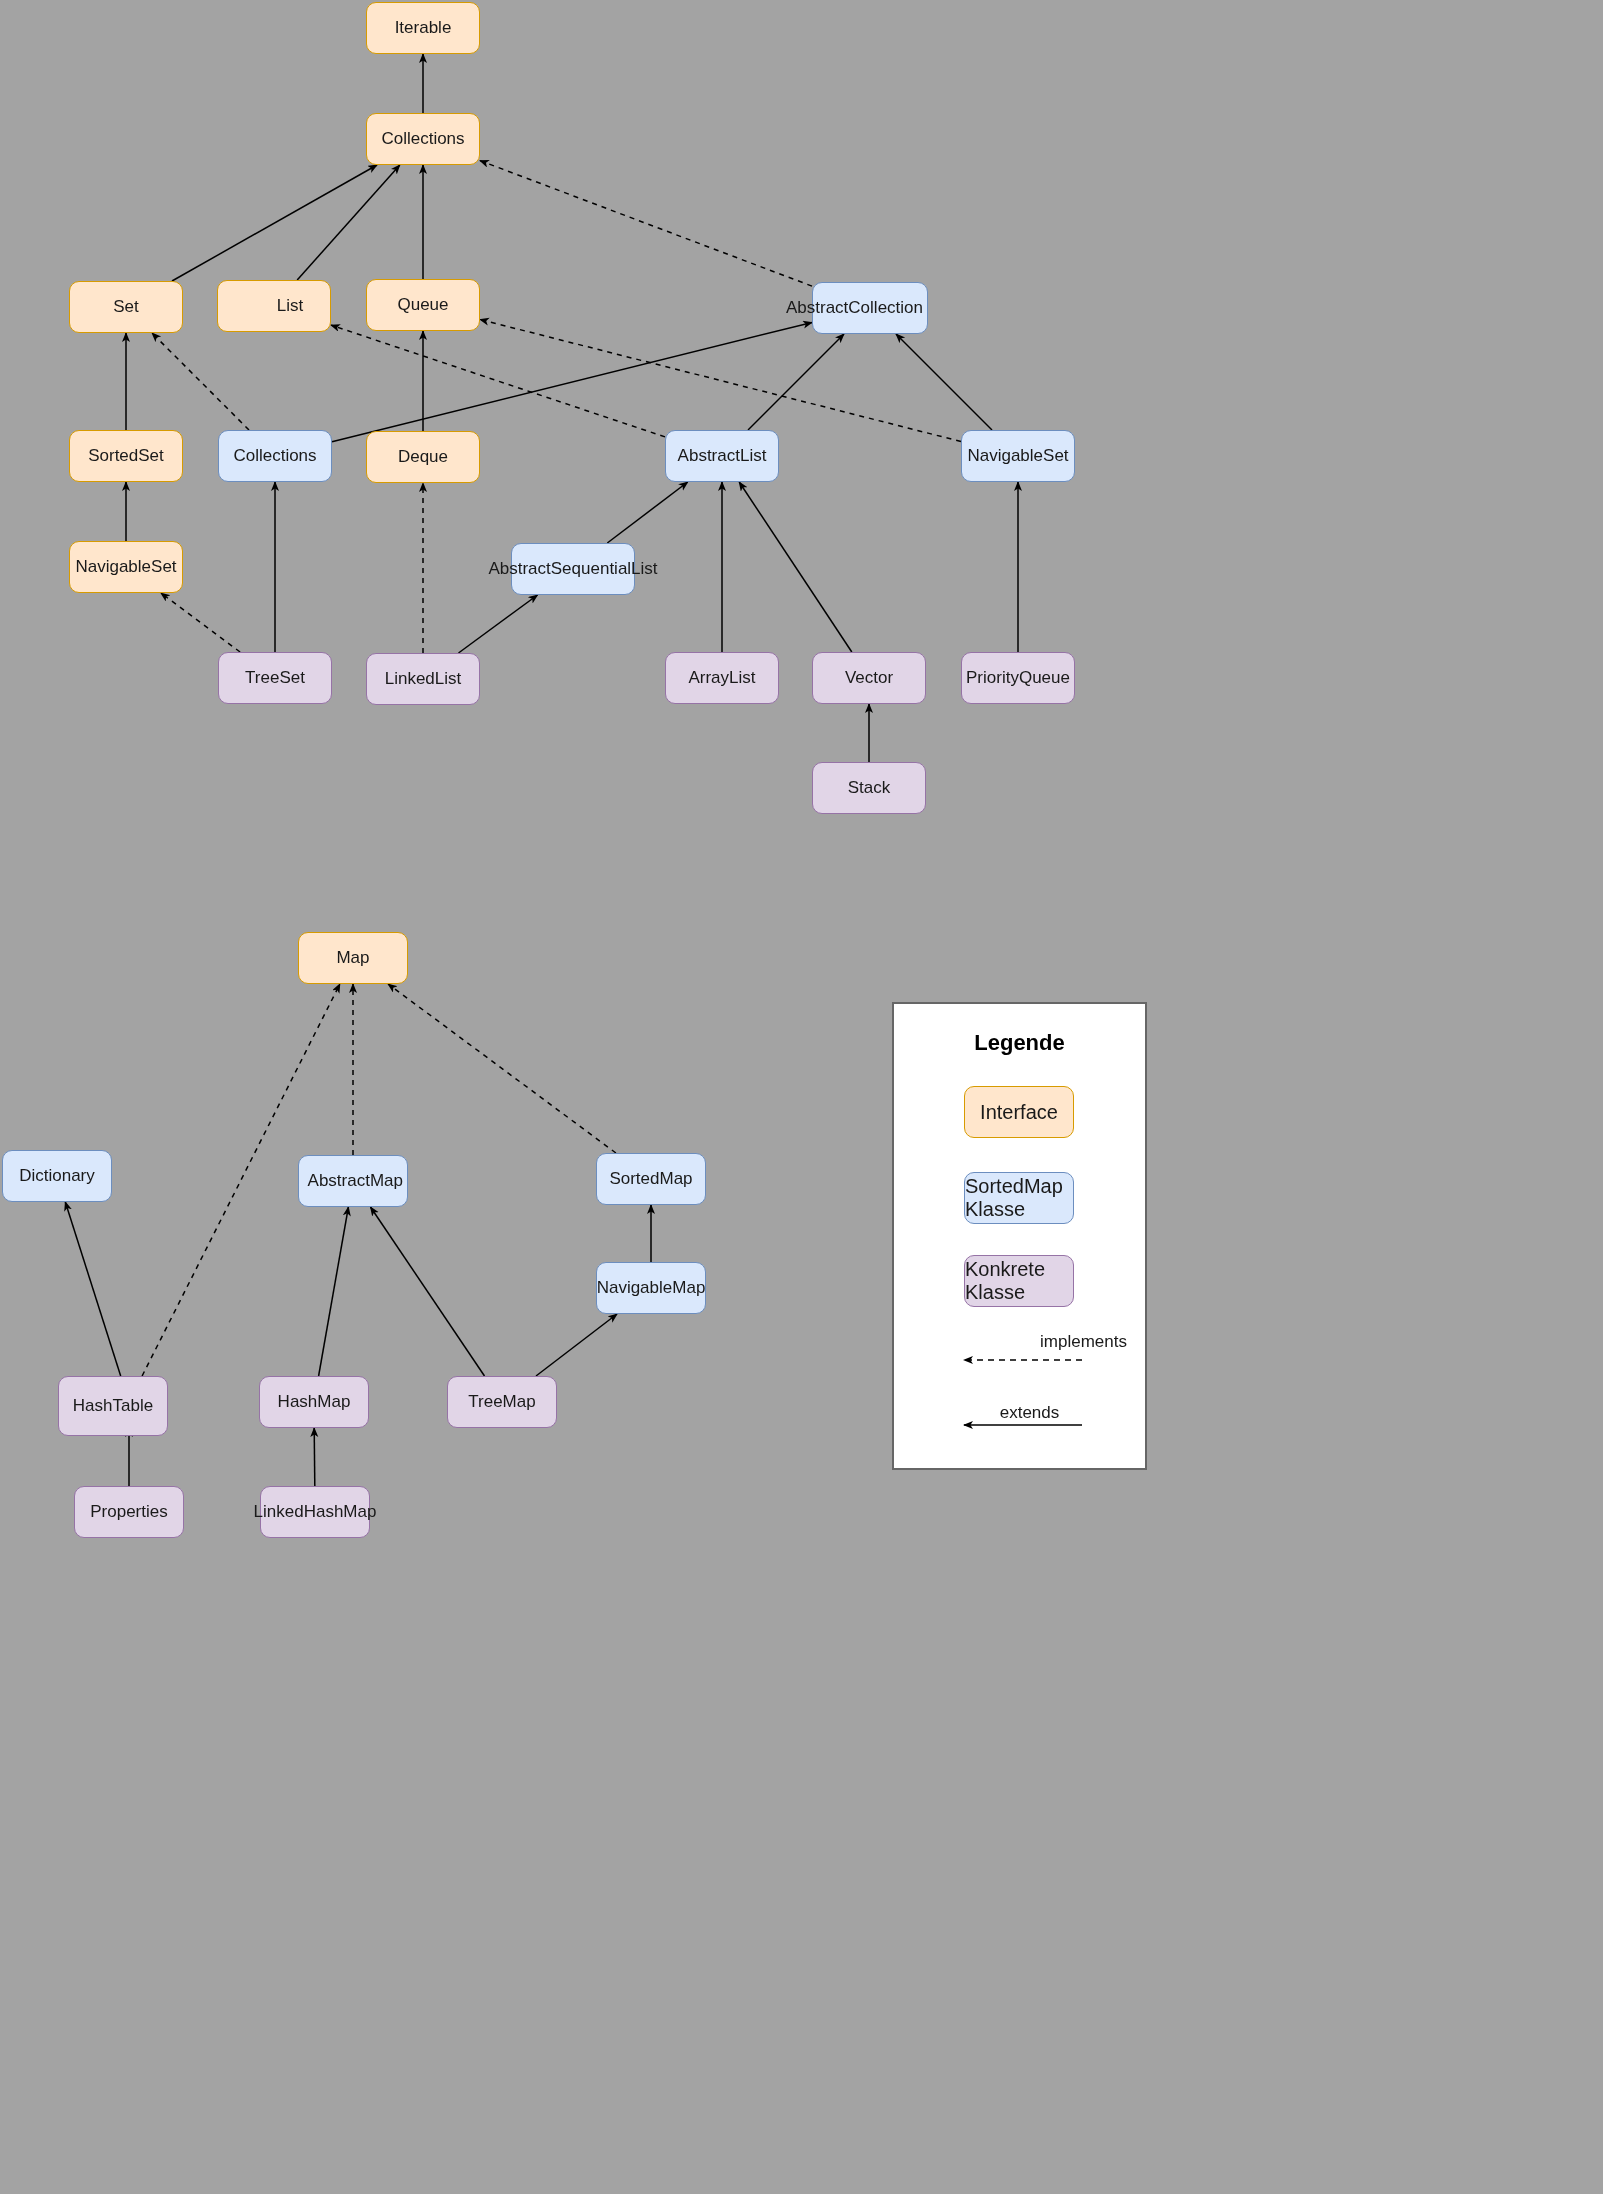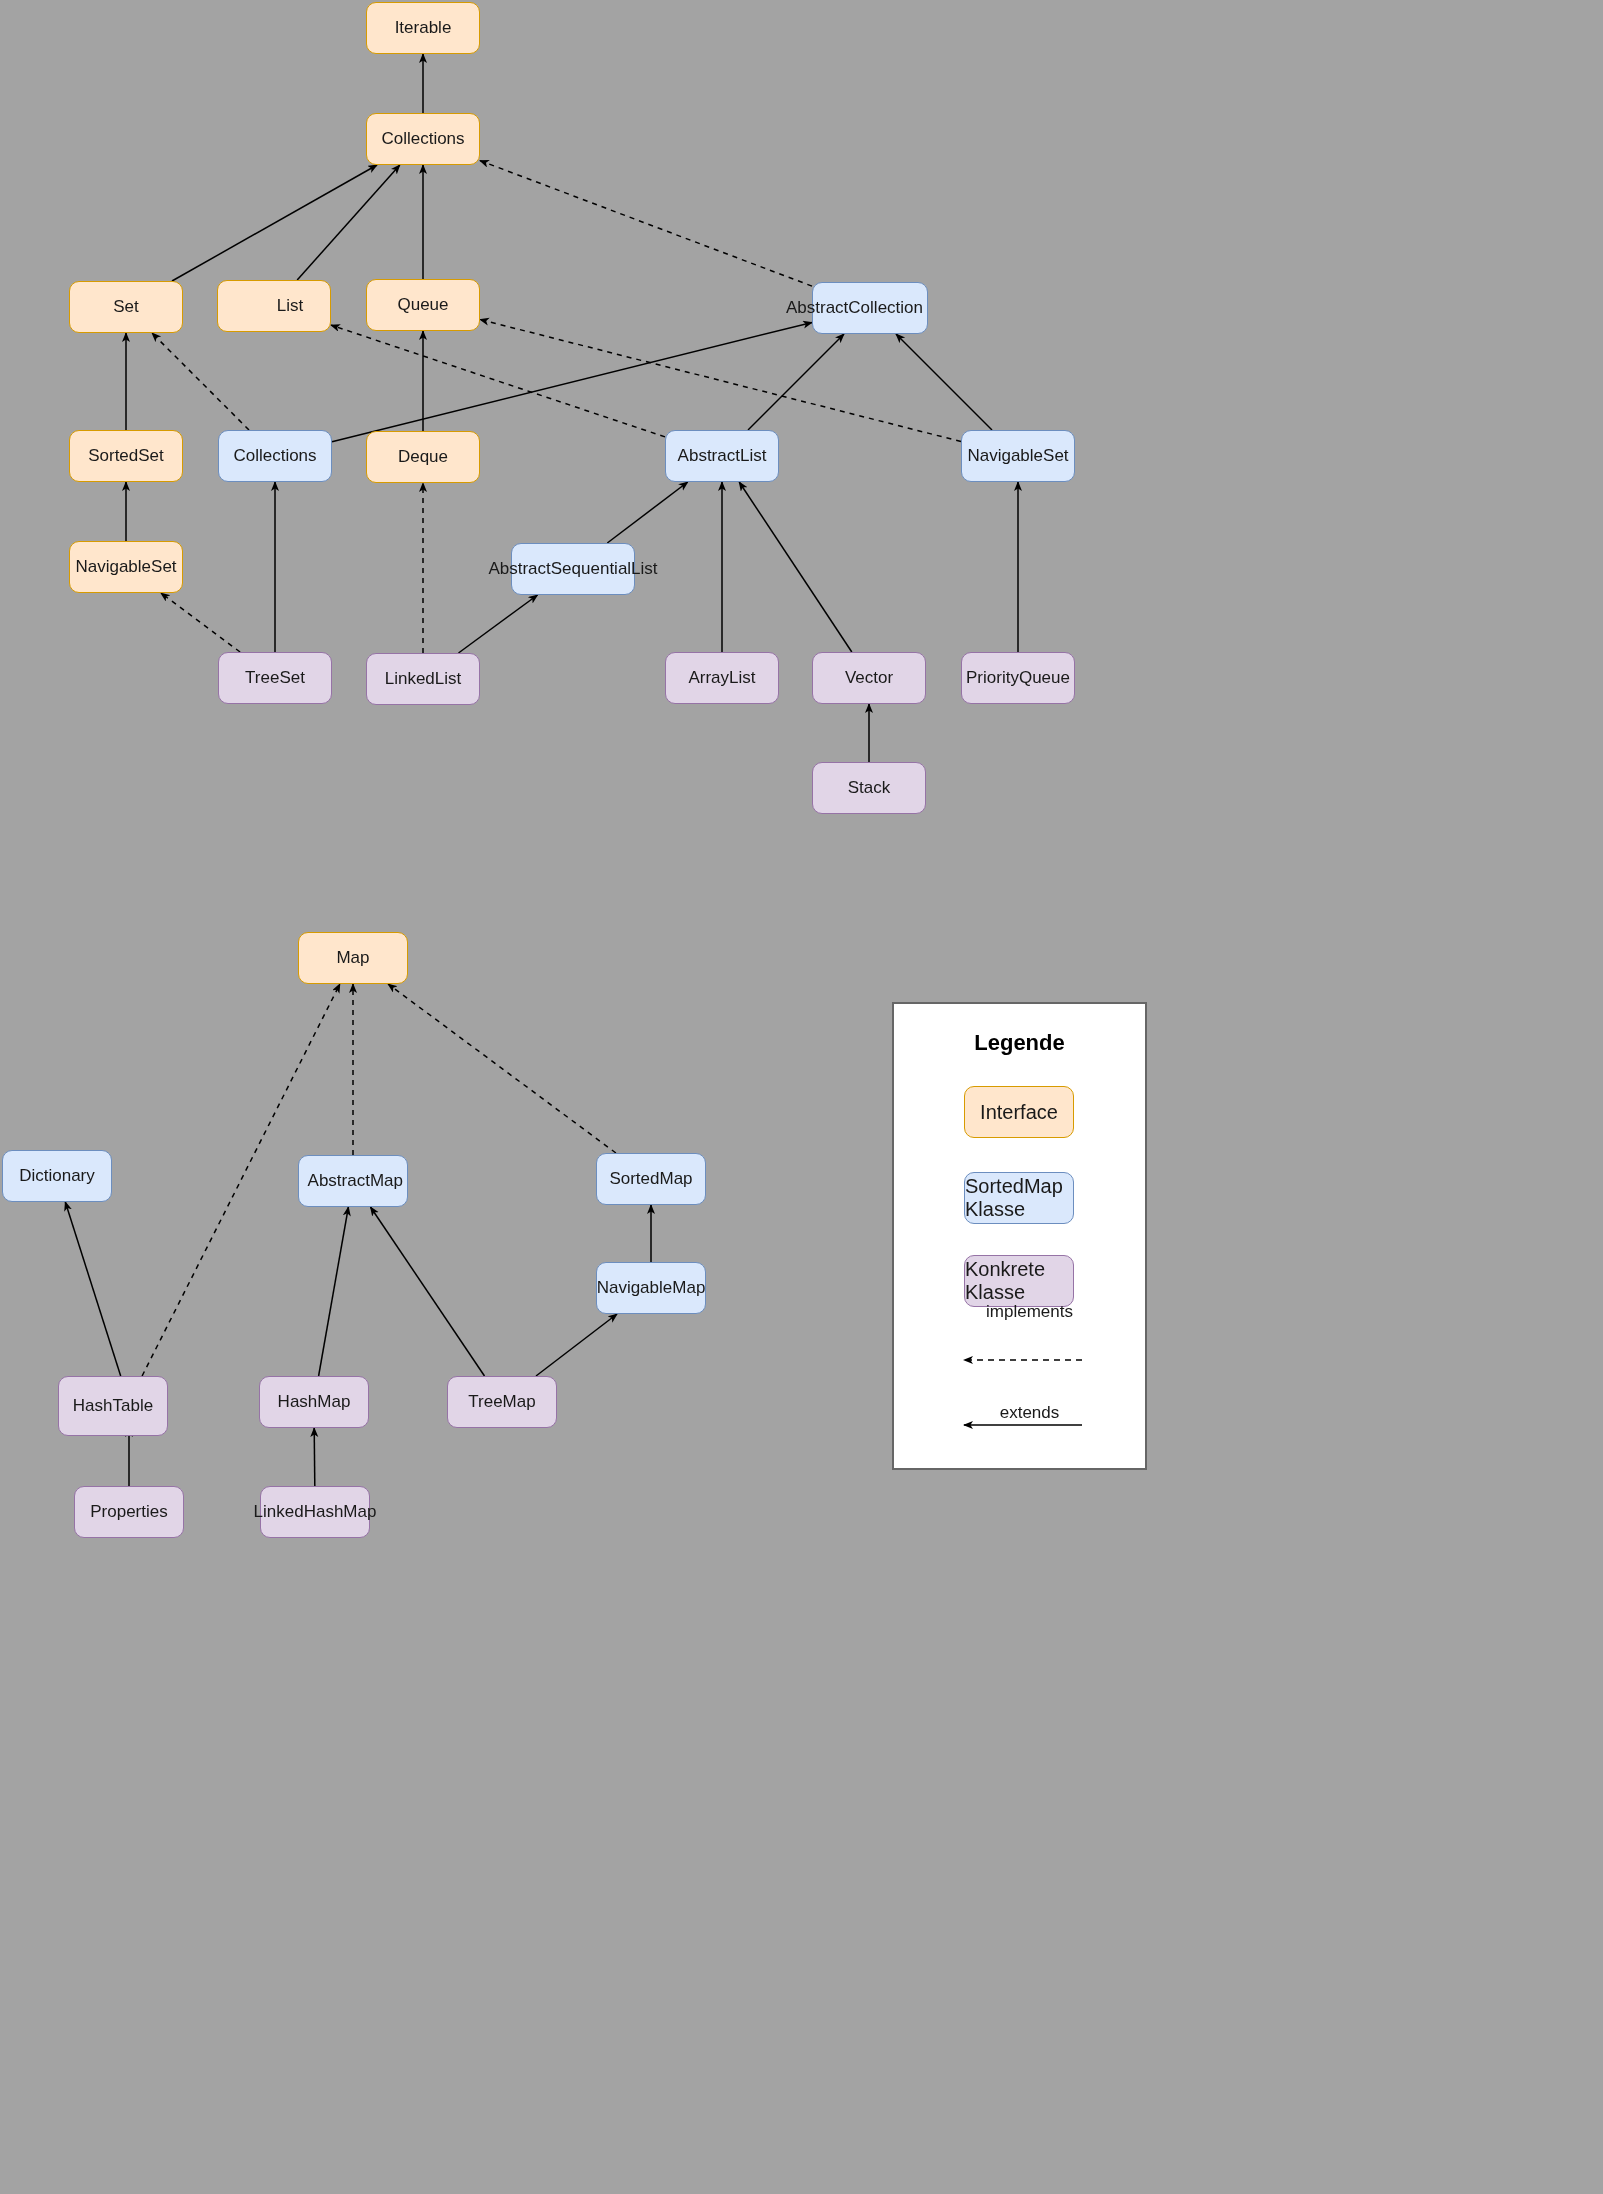--- a/index.html
+++ b/index.html
@@ -175,17 +175,17 @@
       <div class="legend-node conc" style="left: 964px; top: 1255px; width: 110px; height: 52px; background: rgb(225, 213, 231); border: 1.6px solid rgb(150, 115, 166);">
         <span>Konkrete Klasse</span>
       </div>
       <svg class="edges">
         <line x1="1082" y1="1360" x2="964" y2="1360" stroke="#000000" stroke-width="1.5" stroke-dasharray="6 5" marker-end="url(#arrowDash)"></line>
         <line x1="1082" y1="1425" x2="964" y2="1425" stroke="#000000" stroke-width="1.5" marker-end="url(#arrowSolid)"></line>
         <defs>
           <marker id="arrowSolid2"></marker>
         </defs>
       </svg>
-      <div class="legend-label" style="left: 932px; top: 1302px; width: 195px;">implements</div>
+      <div class="legend-label" style="left: 932px; top: 1332px; width: 195px; text-align: right;">implements</div>
       <div class="legend-label" style="left: 932px; top: 1403px; width: 195px;">extends</div>
     </div>
 
 </div>
 
 </body></html>

